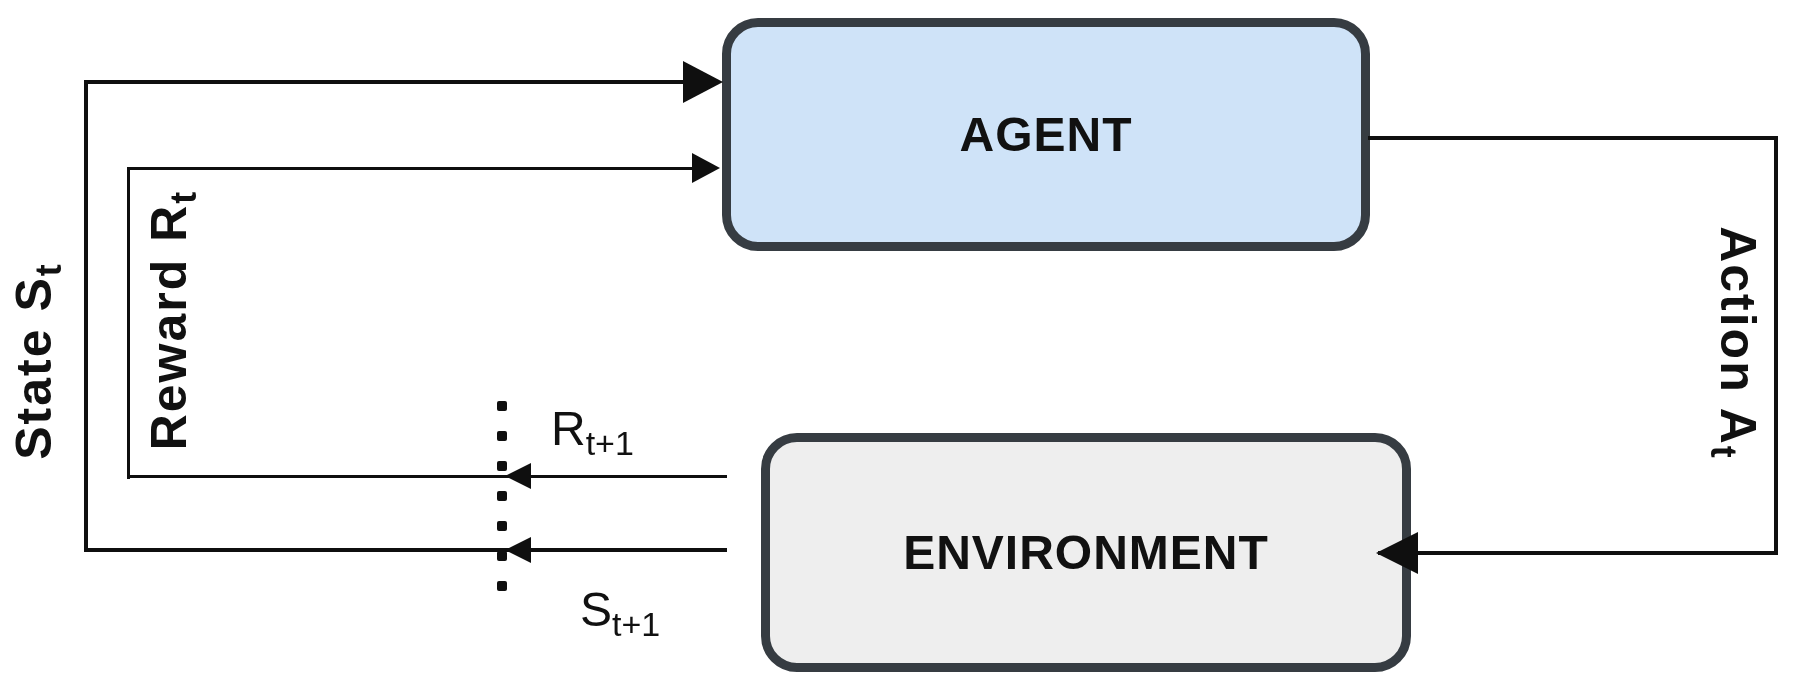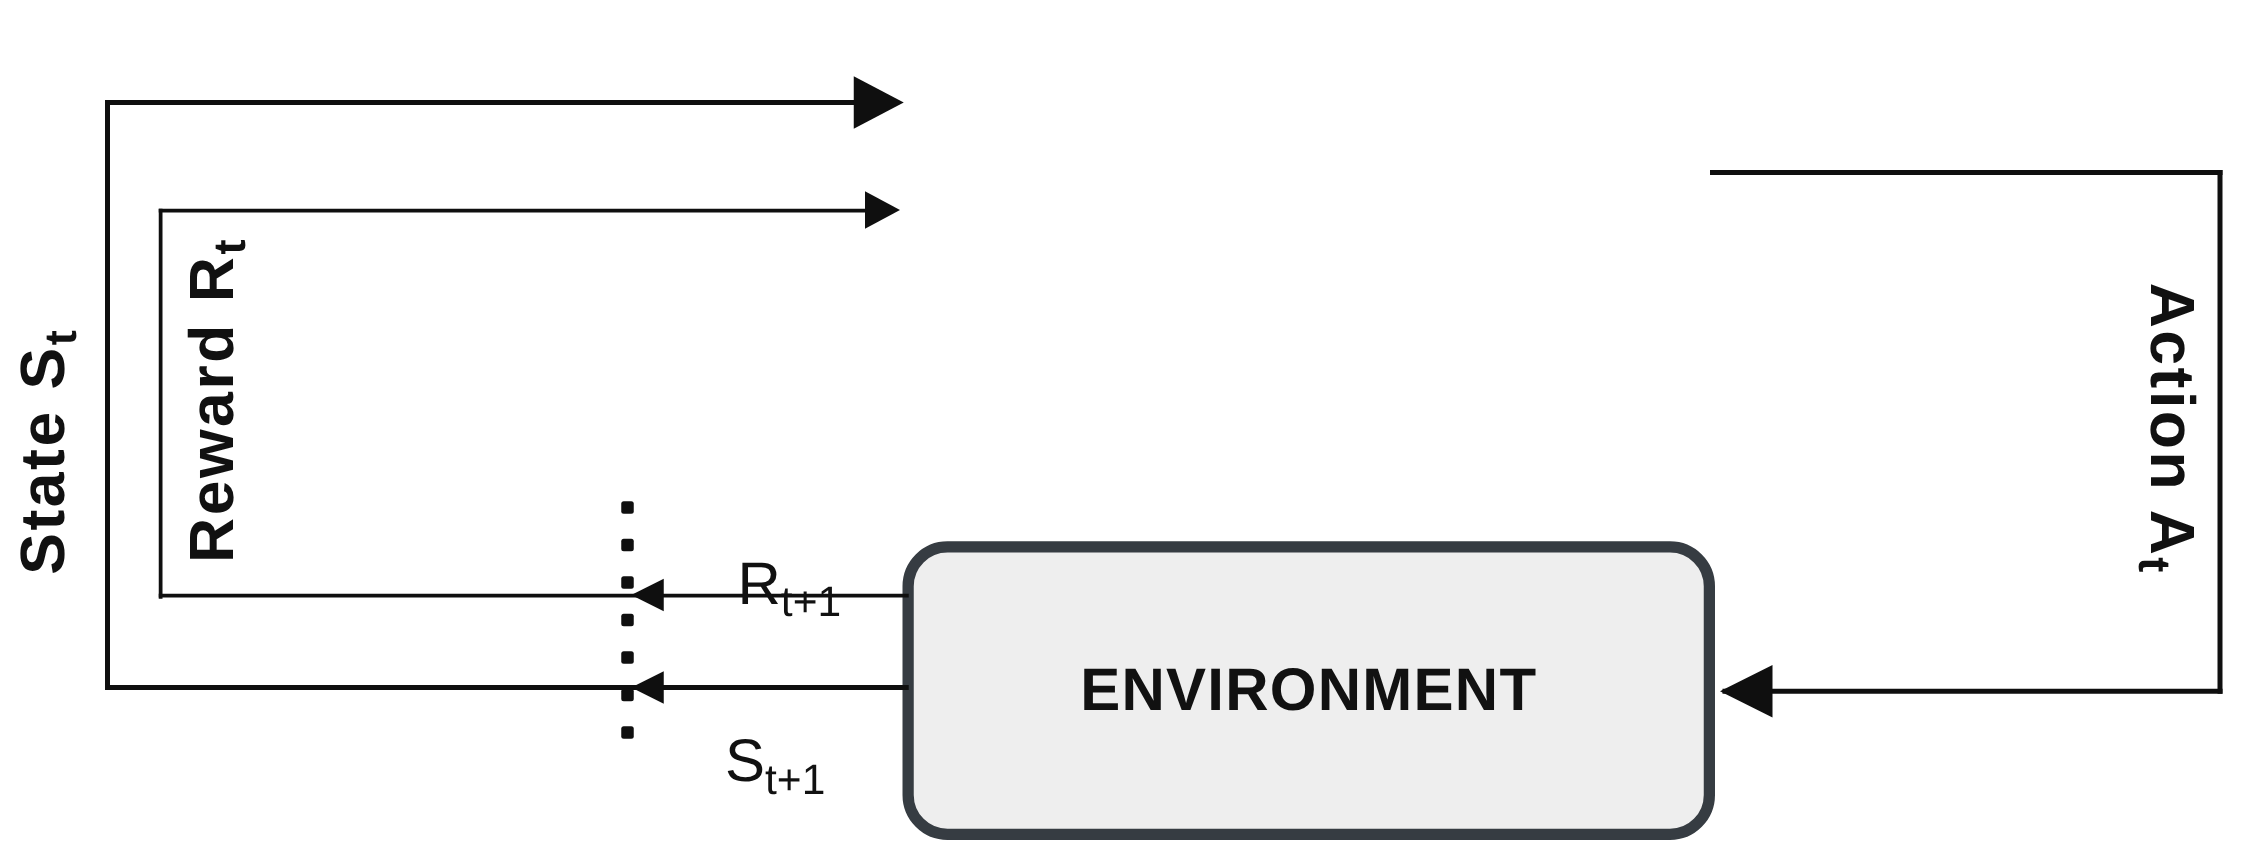--- a/index.html
+++ b/index.html
@@ -17,21 +17,21 @@
     overflow:hidden;
   }
   
   .node{
     position:absolute;box-sizing:border-box;
     border:9px solid var(--box_border);border-radius:36px;
     display:flex;align-items:center;justify-content:center;
     font-size:48px;font-weight:bold;letter-spacing:1px;color:var(--text_color);
   }
   .node.agent{left:722px;top:18px;width:648px;height:233px;background:var(--agent_fill);}
-  .node.environment{left:722px;top:433px;width:650px;height:239px;background:var(--environment_fill);text-align:center;}
+  .node.environment{left:761px;top:433px;width:650px;height:239px;background:var(--environment_fill);text-align:center;}
   
   .hline,.vline{position:absolute;background:var(--line_color);}
   
   .arr{position:absolute;width:0;height:0;z-index:5;}
   .arr.right-lg{border-top:21px solid transparent;border-bottom:21px solid transparent;border-left:40px solid var(--line_color);}
   .arr.right-sm{border-top:15px solid transparent;border-bottom:15px solid transparent;border-left:28px solid var(--line_color);}
   .arr.left-sm{border-top:13px solid transparent;border-bottom:13px solid transparent;border-right:26px solid var(--line_color);}
   .arr.left-lg{border-top:21px solid transparent;border-bottom:21px solid transparent;border-right:42px solid var(--line_color);}
   
   .dot{position:absolute;width:10px;height:10px;background:var(--line_color);border-radius:2px;z-index:2;}
@@ -47,20 +47,23 @@
   }
   .vlabel .sub{font-size:36px;vertical-align:-10px;}
   .rot-ccw{transform:translate(-50%,-50%) rotate(-90deg);}
   .rot-cw{transform:translate(-50%,-50%) rotate(90deg);}
 </style>
 </head>
 <body>
 
 <div class="canvas">
 
+  <div class="node agent">
+    <span>AGENT</span>
+  </div>
 
   <div class="node environment">
     <span>ENVIRONMENT</span>
   </div>
 
   <div class="hline" style="left:84px;top:80px;width:600px;height:4px;"></div>
   <div class="vline" style="left:84px;top:80px;width:4px;height:472px;"></div>
   <div class="hline" style="left:84px;top:548px;width:643px;height:4px;"></div>
   <div class="arr right-lg" style="left:683px;top:61px;"></div>
   <div class="arr left-sm" style="left:505px;top:537px;"></div>
@@ -91,21 +94,21 @@
   </div>
 
   <div class="vlabel rot-ccw" style="left:173px;top:320px;">
     <span>Reward R</span><span class="sub">t</span>
   </div>
 
   <div class="vlabel rot-cw" style="left:1734px;top:343px;">
     <span>Action A</span><span class="sub">t</span>
   </div>
 
-  <div class="edge-label" style="left:590px;top:405px;margin-top:39px;">
+  <div class="edge-label" style="left:551px;top:405px;">
     <span>R</span><span class="sub">t+1</span>
   </div>
 
   <div class="edge-label" style="left:580px;top:586px;">
     <span>S</span><span class="sub">t+1</span>
   </div>
 
 </div>
 
 </body></html>

